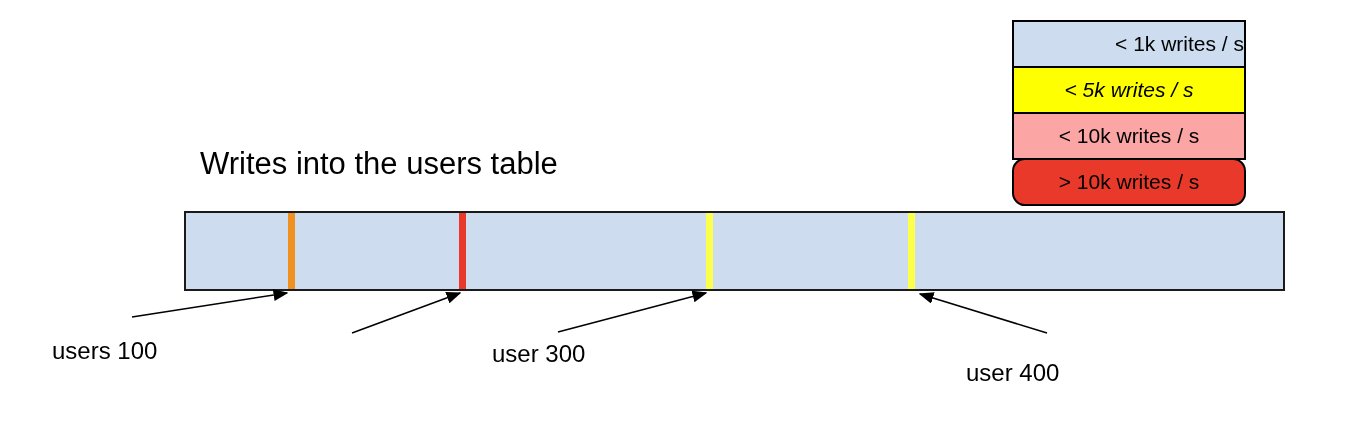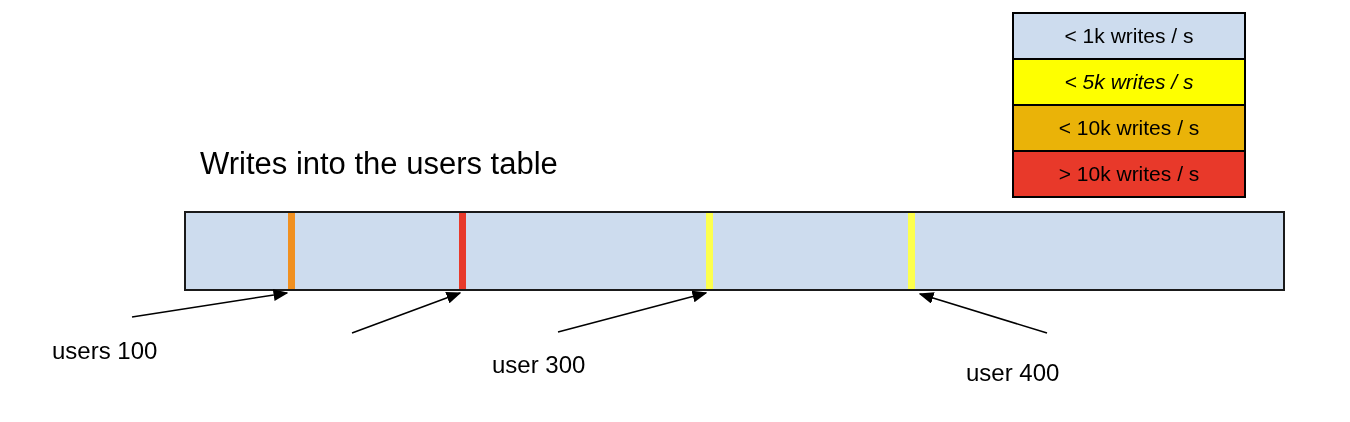--- a/index.html
+++ b/index.html
@@ -30,21 +30,21 @@
     box-sizing:border-box;
     height:48px;
     margin-top:-2px;
     border:2px solid #000;
     display:flex;
     align-items:center;
     justify-content:center;
     font-size:21px;
     white-space:nowrap;
   }
-  .legend-row:first-child { margin-top:4px; }
+  .legend-row:first-child { margin-top:12px;justify-content:flex-end; }
   .users-bar {
     position:absolute;
     left:184px;
     top:211px;
     width:1101px;
     height:80px;
     box-sizing:border-box;
     border:2px solid #1a1a1a;
   }
   .tick {
@@ -58,41 +58,41 @@
     left:0; top:0;
     pointer-events:none;
   }
   .user-label {
     position:absolute;
     font-size:24px;
     white-space:nowrap;
   }
   .lbl-user-100 { left:52px;  top:337px; }
   .lbl-user-200 { left:272px; top:352px; }
-  .lbl-user-300 { left:492px; top:351px; }
+  .lbl-user-300 { left:492px; top:340px; }
   .lbl-user-400 { left:966px; top:359px; }
 </style>
 </head>
 <body>
 
 <div class="canvas">
 
   <div class="diagram-title">Writes into the users table</div>
 
   <div class="legend">
     <div class="legend-row" style="background: rgb(205, 220, 238);">
       <span>&lt; 1k writes / s</span>
     </div>
     <div class="legend-row" style="background: rgb(254, 255, 0); font-style: italic;">
       <span>&lt; 5k writes / s</span>
     </div>
-    <div class="legend-row" style="background: #eab308;">
+    <div class="legend-row" style="background: #fca5a5;">
       <span>&lt; 10k writes / s</span>
     </div>
-    <div class="legend-row" style="background: rgb(232, 57, 42);">
+    <div class="legend-row" style="background: rgb(232, 57, 42); border-radius: 13px;">
       <span>&gt; 10k writes / s</span>
     </div>
   </div>
 
   <div class="users-bar" style="background: rgb(205, 220, 238); border-color: rgb(26, 26, 26);">
     <div class="tick" style="left: calc(9.62% - 3.5px); background: rgb(240, 144, 32);"></div>
     <div class="tick" style="left: calc(25.21% - 3.5px); background: rgb(232, 57, 42);"></div>
     <div class="tick" style="left: calc(47.68% - 3.5px); background: rgb(253, 255, 77);"></div>
     <div class="tick" style="left: calc(66.18% - 3.5px); background: rgb(253, 255, 77);"></div>
   </div>

